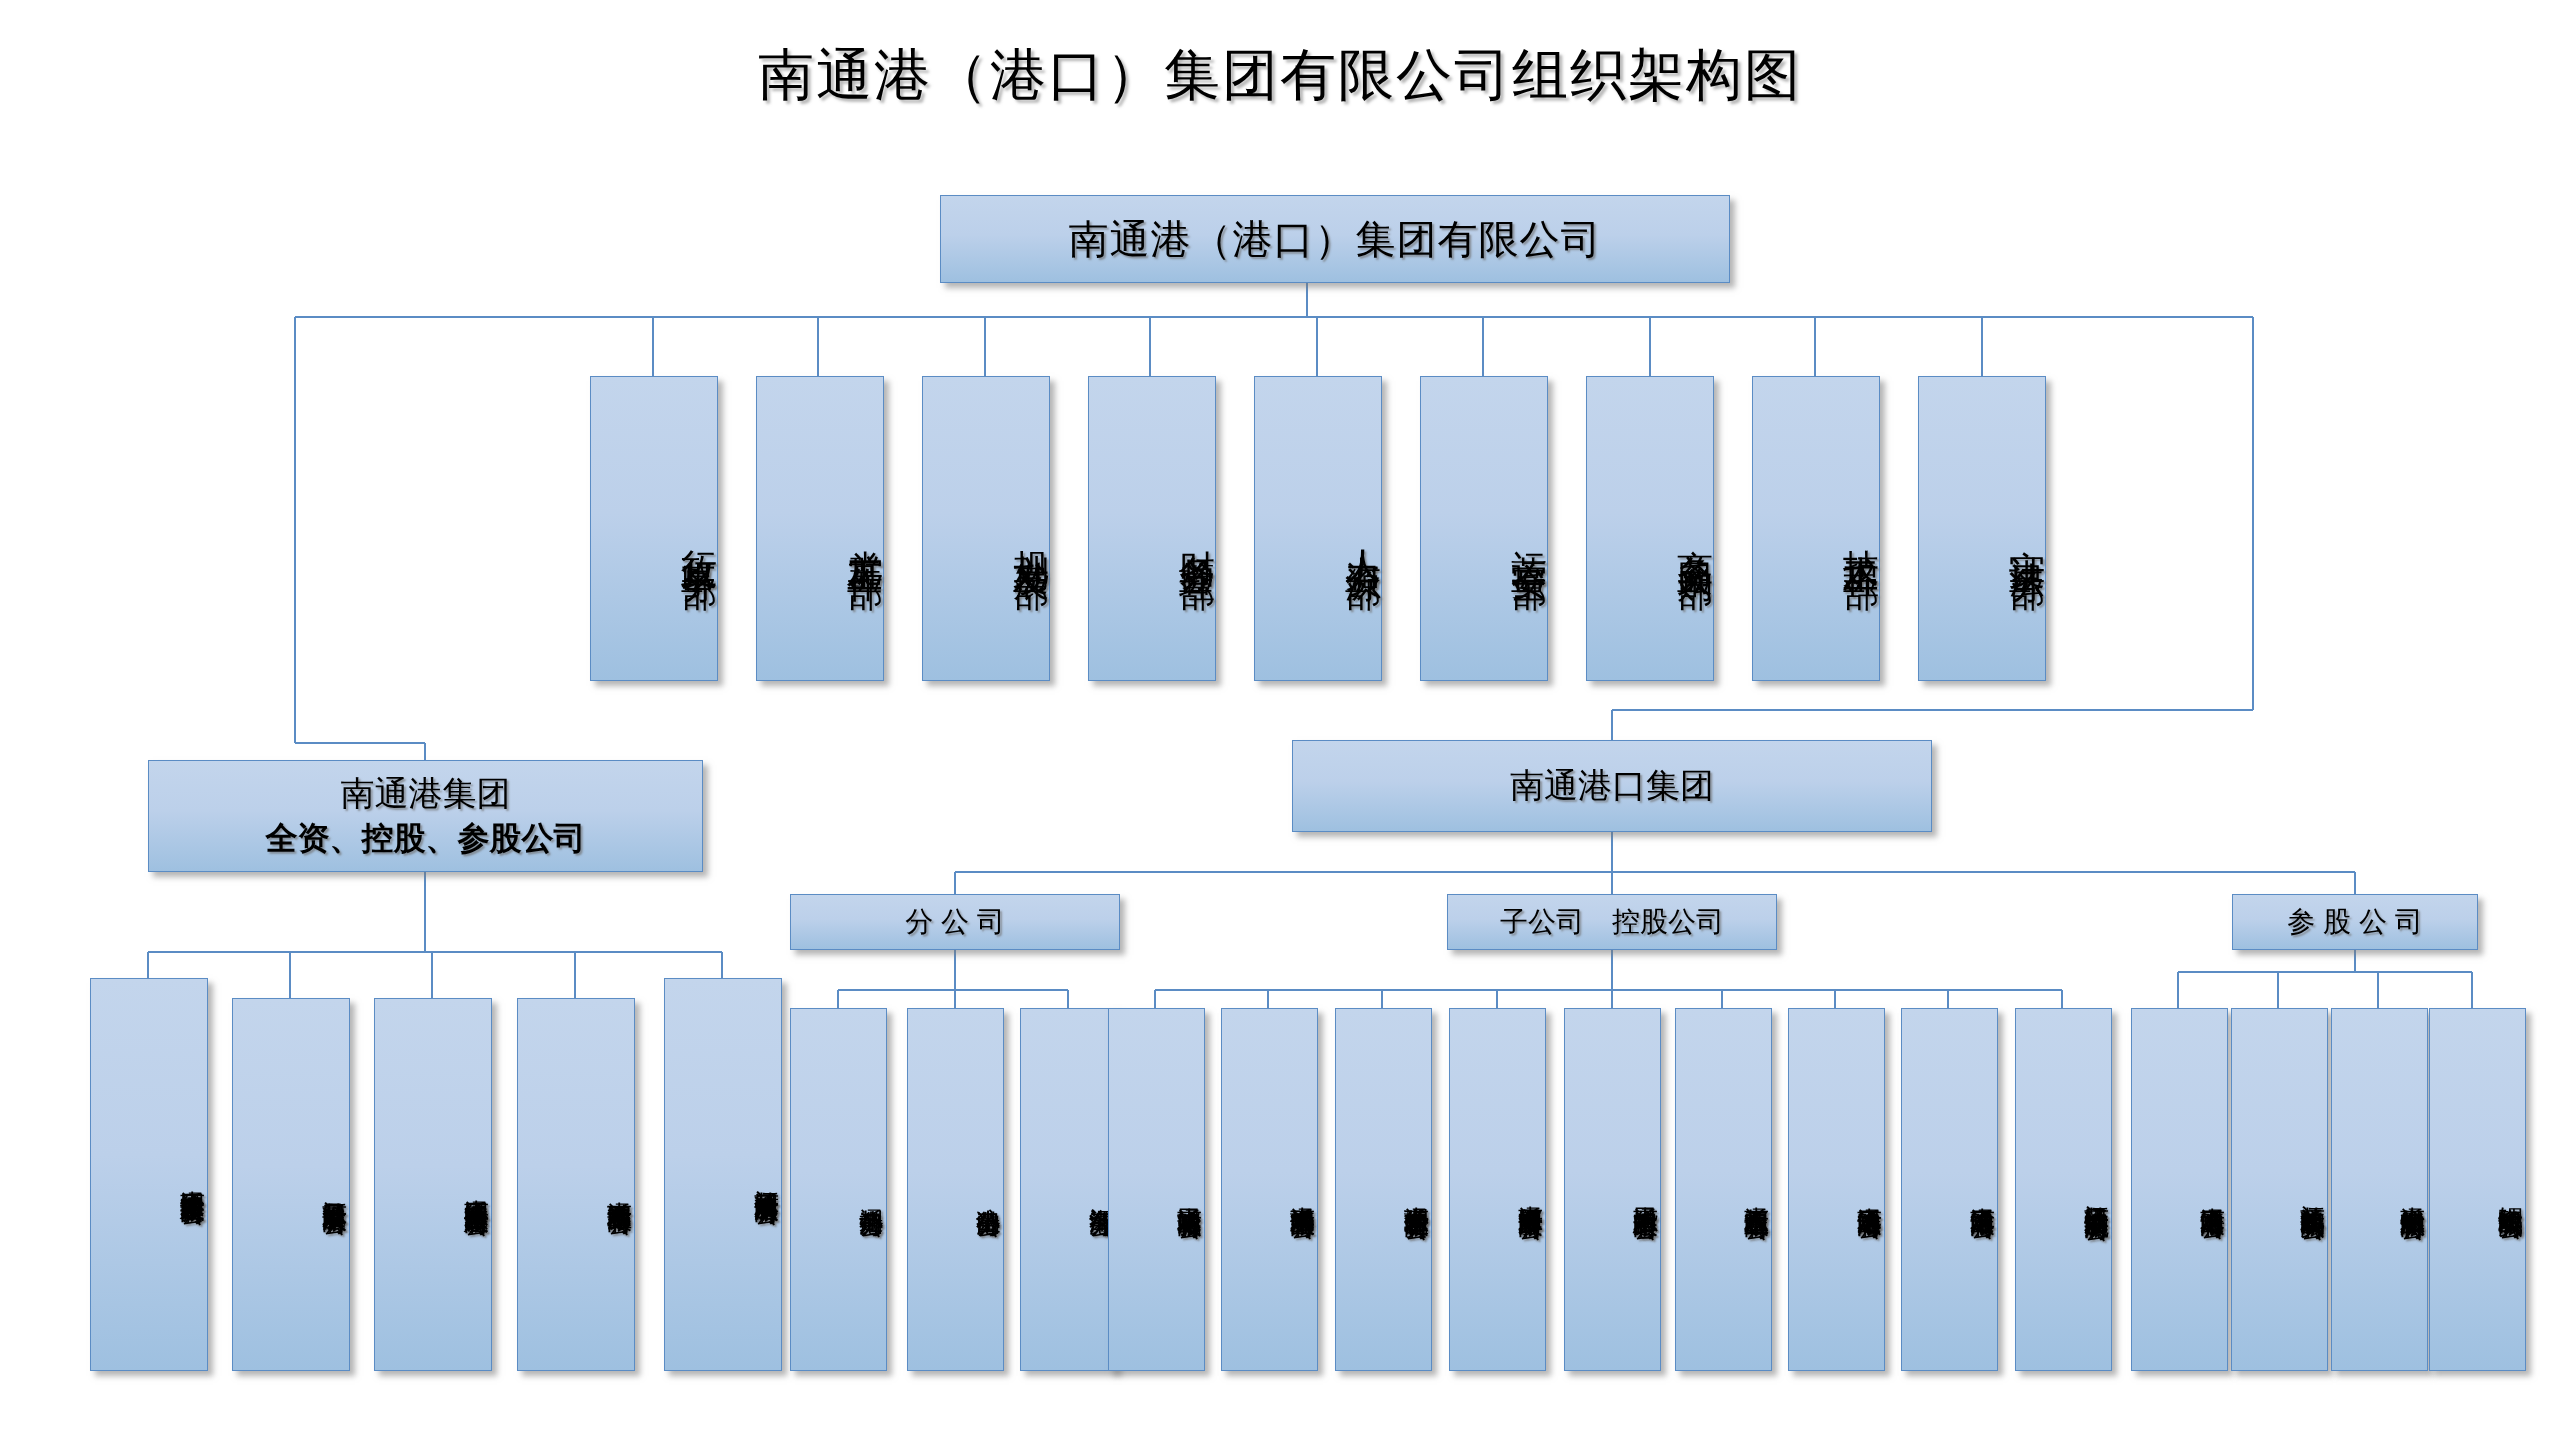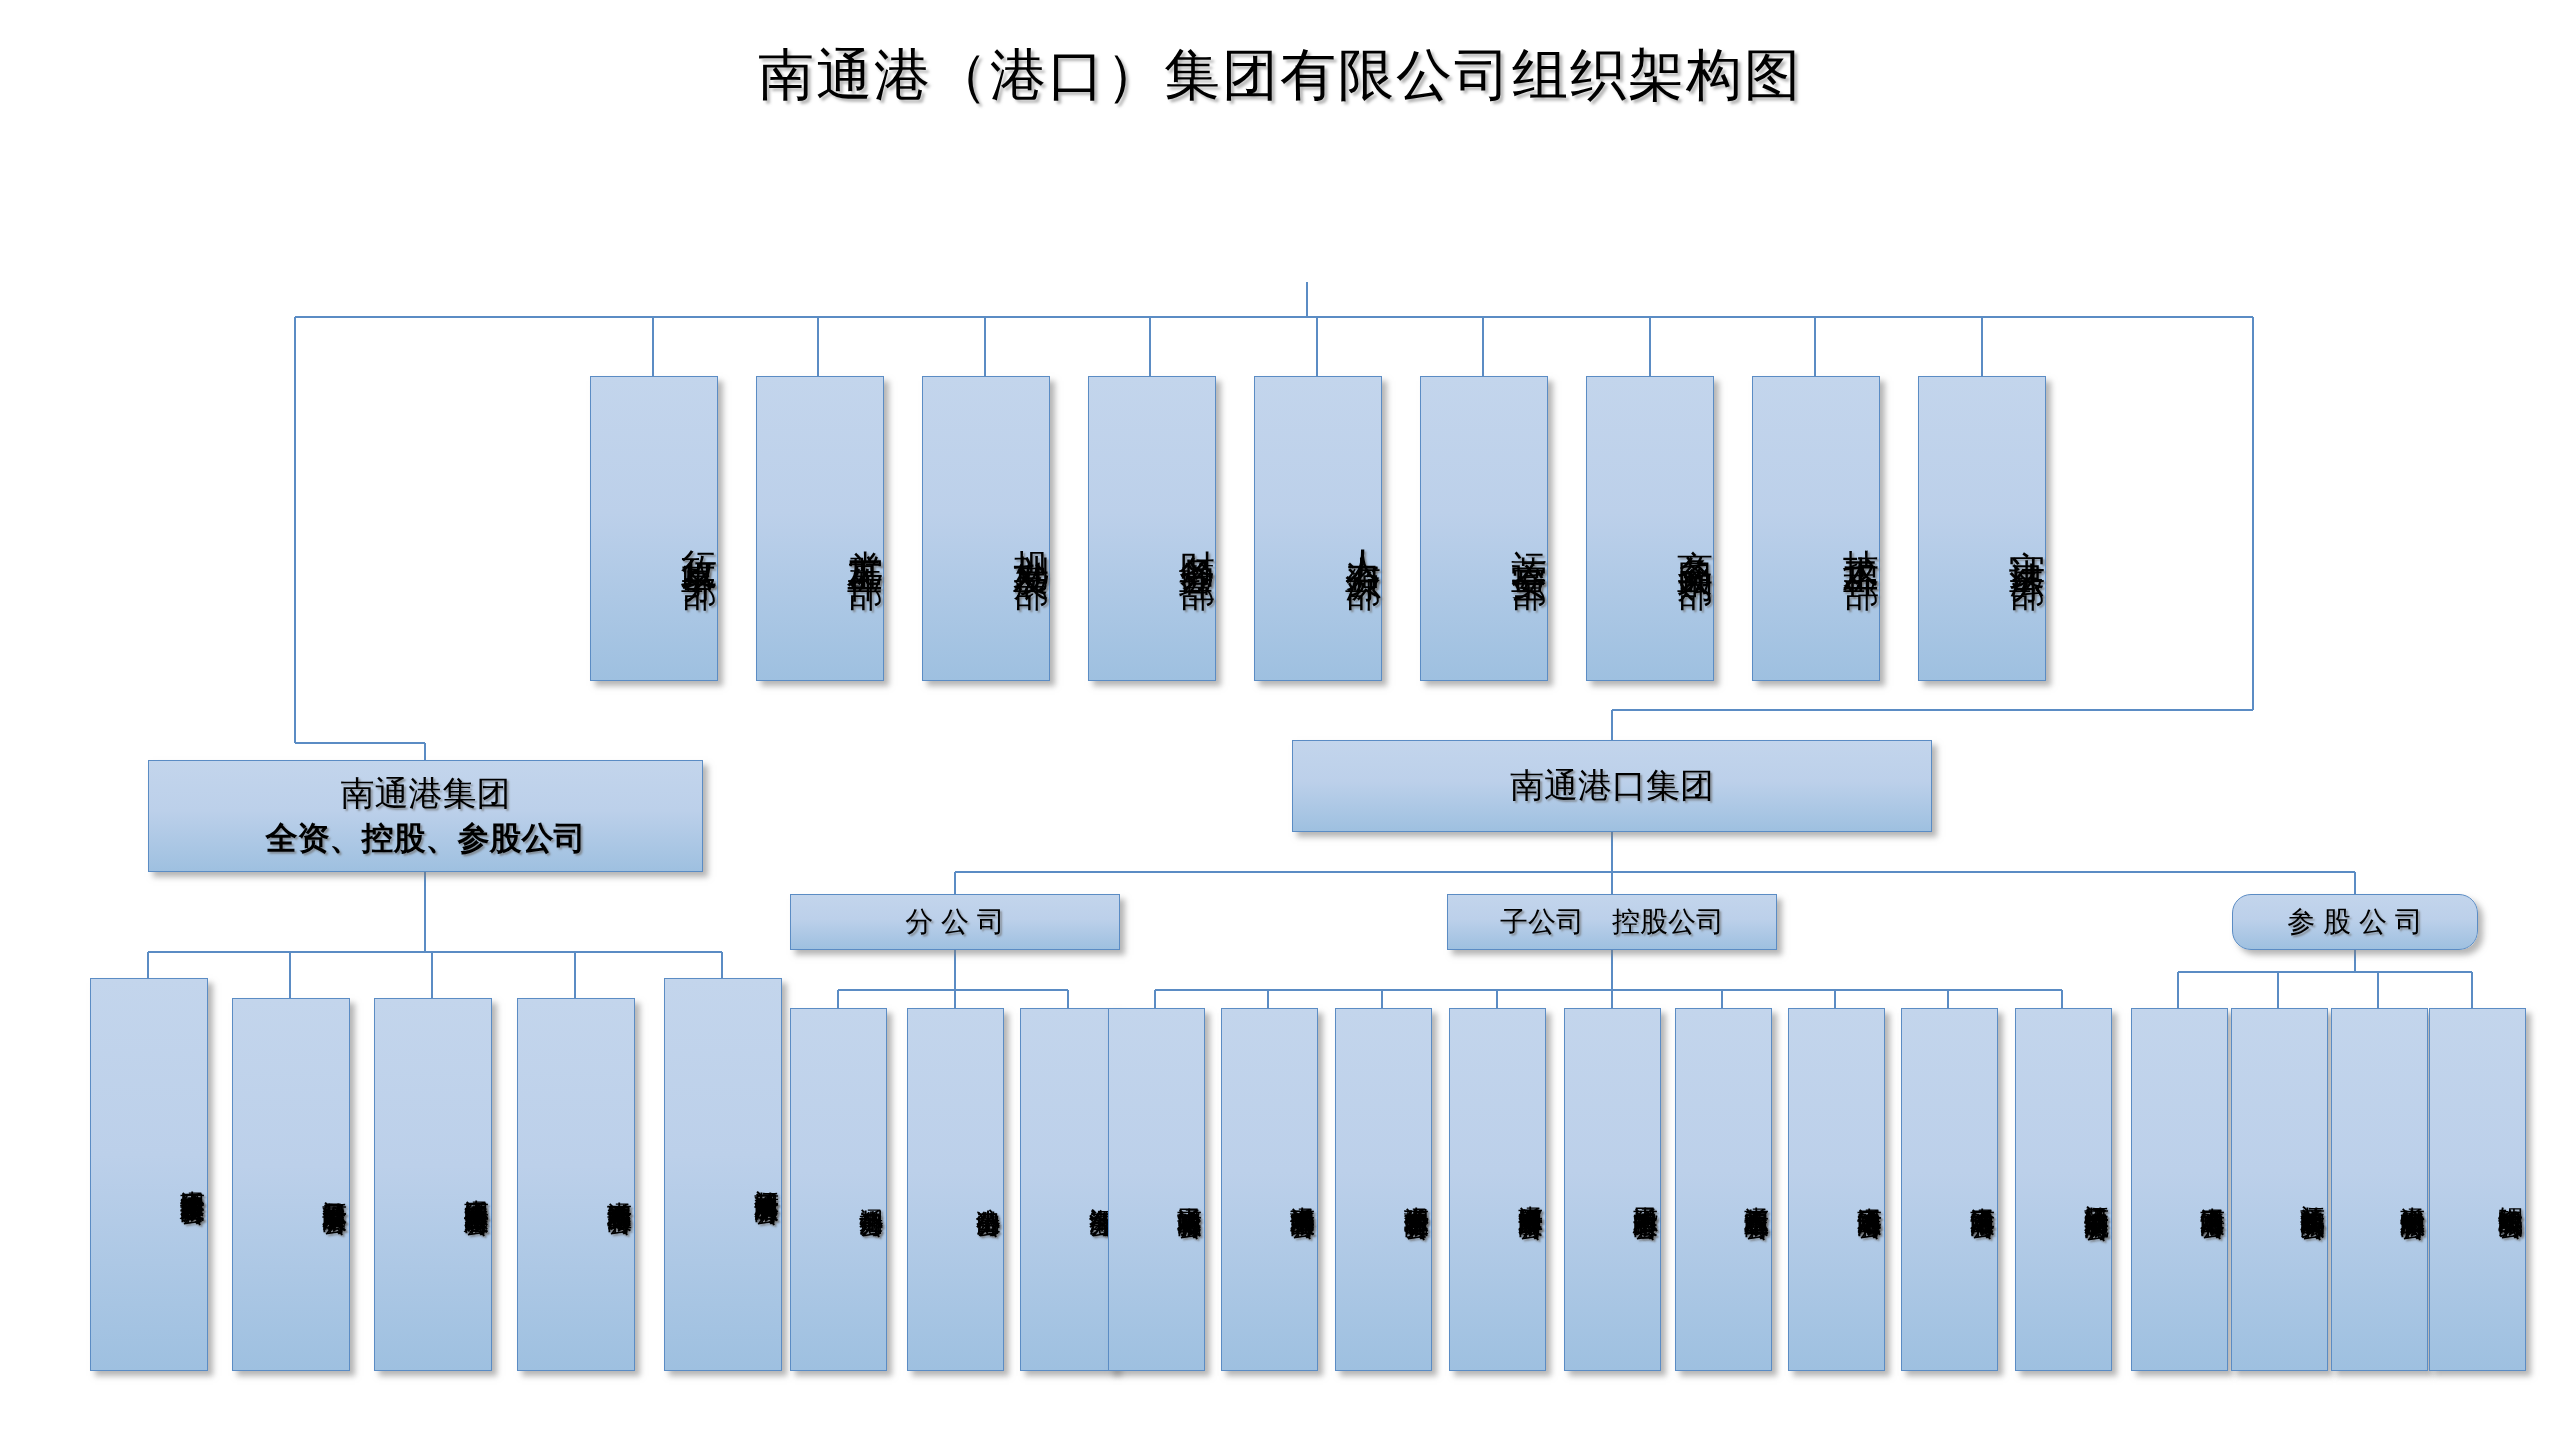--- a/index.html
+++ b/index.html
@@ -177,20 +177,23 @@
       <line x1="2355" y1="950" x2="2355" y2="972"></line>
       <line x1="2178" y1="972" x2="2472" y2="972"></line>
       <line x1="2178" y1="972" x2="2178" y2="1008"></line>
       <line x1="2278" y1="972" x2="2278" y2="1008"></line>
       <line x1="2378" y1="972" x2="2378" y2="1008"></line>
       <line x1="2472" y1="972" x2="2472" y2="1008"></line>
 
     </g>
   </svg>
 
+  <div class="node root" style="left:940px; top:195px; width:790px; height:88px;">
+    <span>南通港（港口）集团有限公司</span>
+  </div>
 
   <div class="node dept" style="left:590px; top:376px; width:128px; height:305px;">
     <span>行政事务部</span>
   </div>
   <div class="node dept" style="left:756px; top:376px; width:128px; height:305px;">
     <span>党群工作部</span>
   </div>
   <div class="node dept" style="left:922px; top:376px; width:128px; height:305px;">
     <span>规划发展部</span>
   </div>
@@ -221,21 +224,21 @@
   <div class="node group" style="left:1292px; top:740px; width:640px; height:92px;">
     <span class="line1">南通港口集团</span>
   </div>
 
   <div class="node category" style="left:790px; top:894px; width:330px; height:56px;">
     <span>分 公 司</span>
   </div>
   <div class="node category" style="left:1447px; top:894px; width:330px; height:56px;">
     <span>子公司　控股公司</span>
   </div>
-  <div class="node category" style="left:2232px; top:894px; width:246px; height:56px;border-radius:19px;">
+  <div class="node category" style="left:2232px; top:894px; width:246px; height:56px;">
     <span>参 股 公 司</span>
   </div>
 
   <div class="node leaf" style="left:90px; top:978px; width:118px; height:393px;">
     <span>南通港集团建设投资有限公司</span>
   </div>
   <div class="node leaf" style="left:232px; top:998px; width:118px; height:373px;">
     <span>江苏通吕港口发展有限公司</span>
   </div>
   <div class="node leaf" style="left:374px; top:998px; width:118px; height:373px;">

